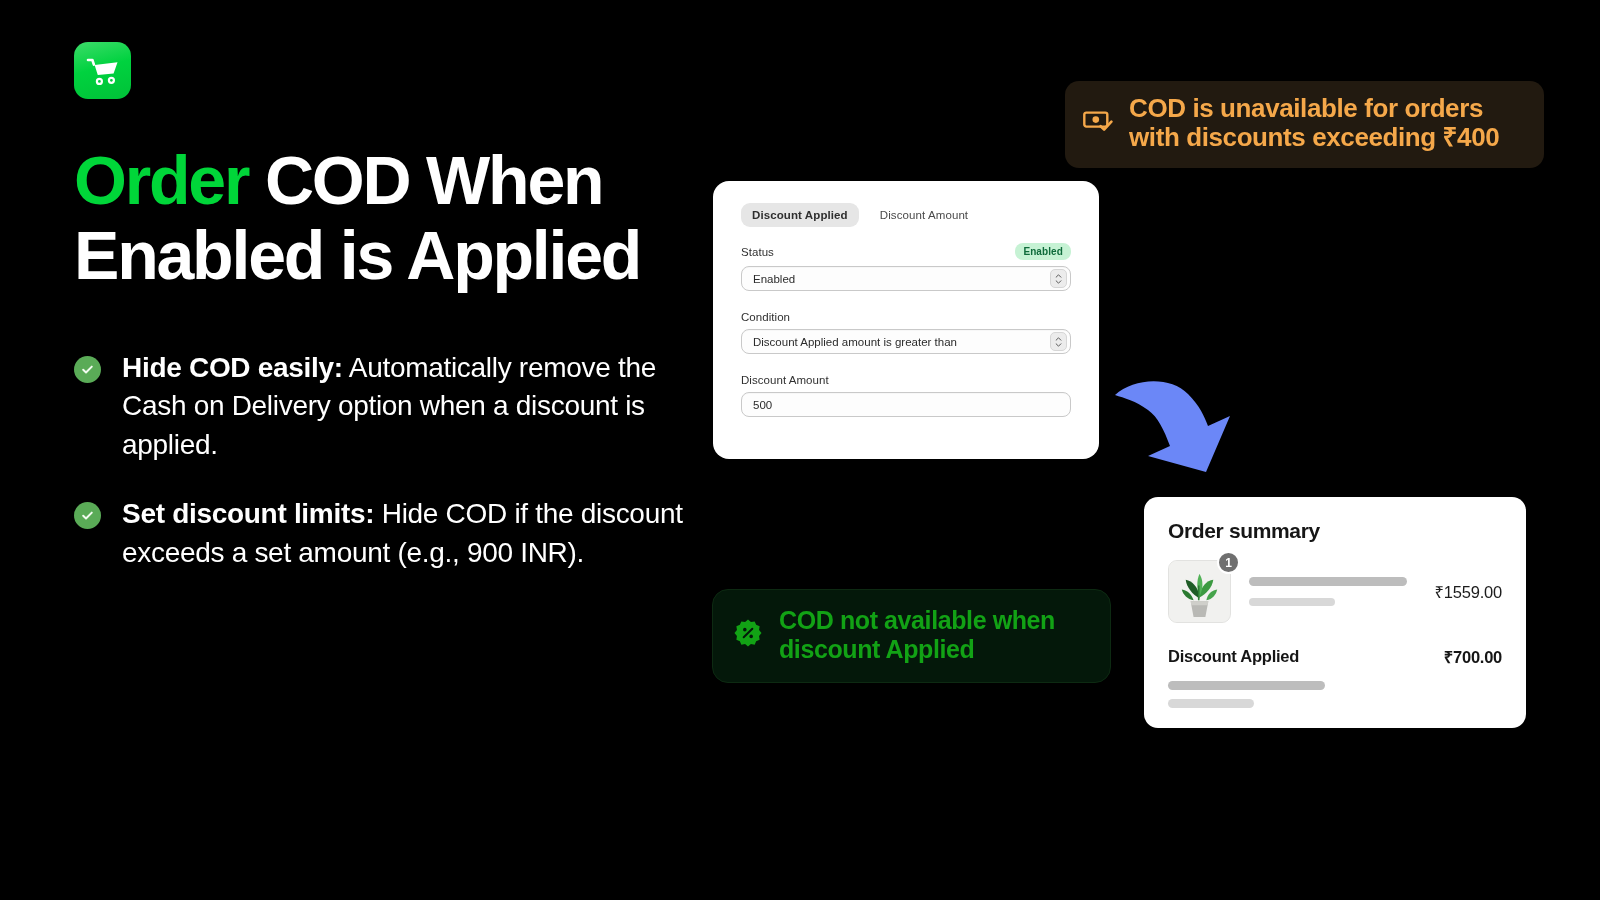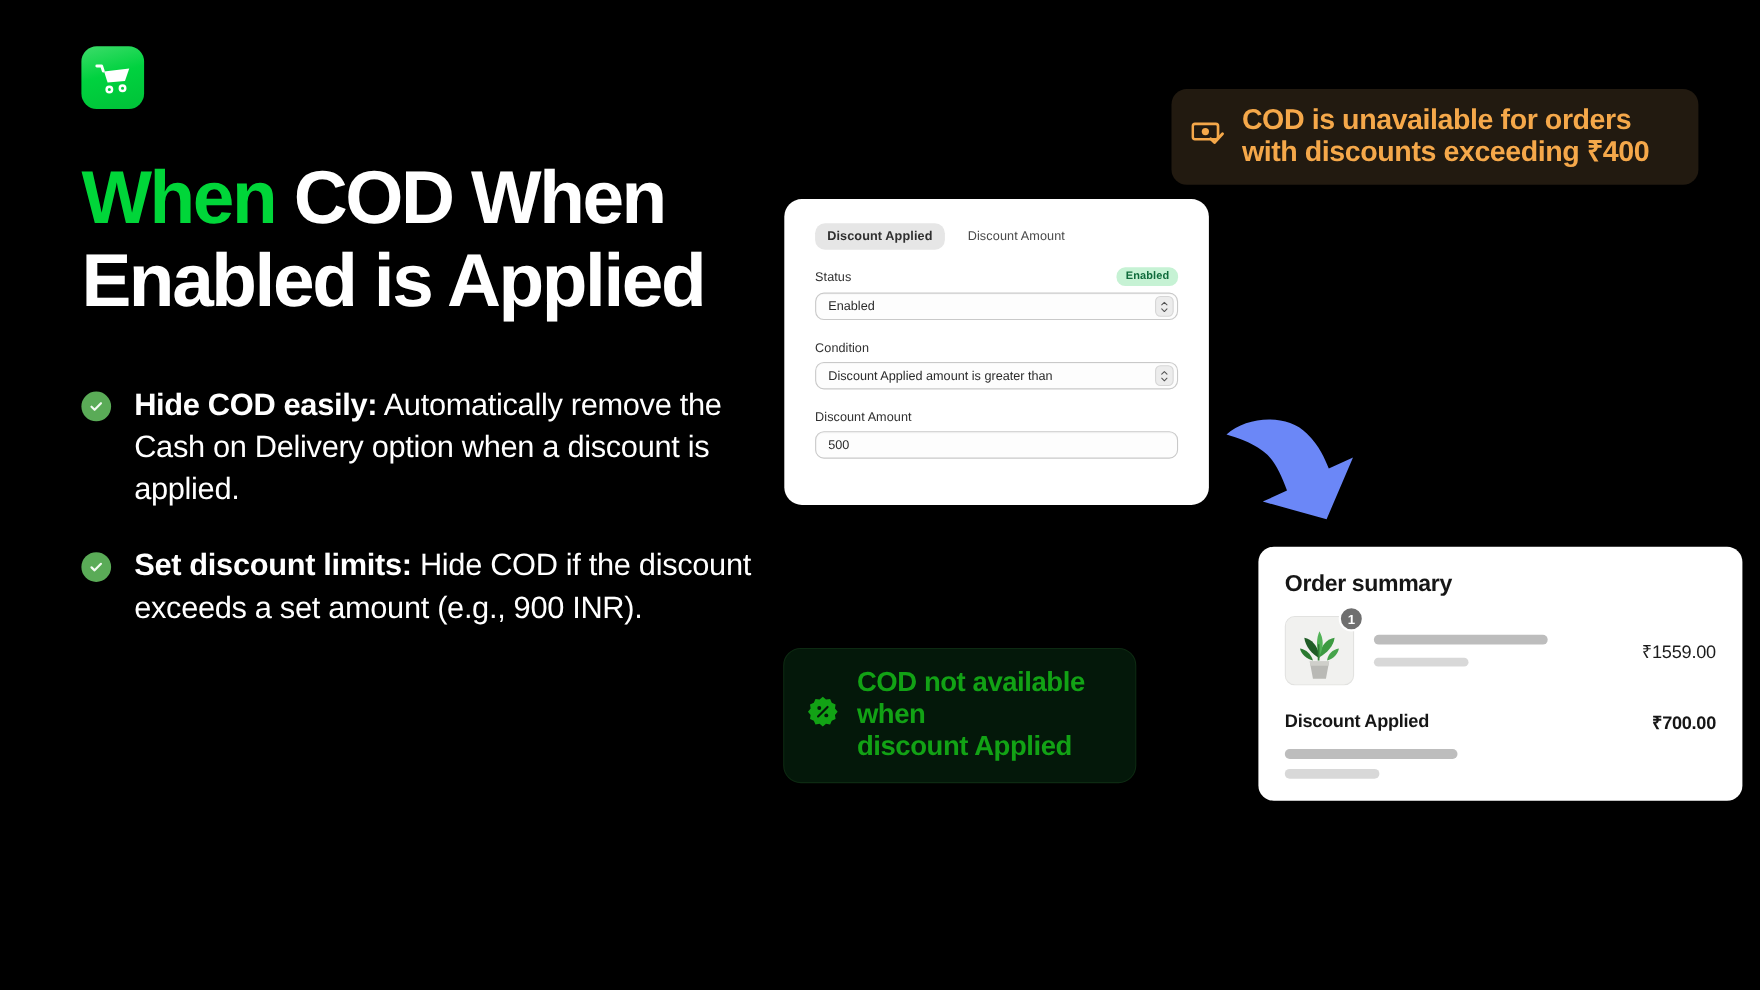--- a/index.html
+++ b/index.html
@@ -175,21 +175,21 @@
     line-height: 1.13;
     color: #F5A84A;
     letter-spacing: -0.4px;
   }
 
   
   .toast-green {
     position: absolute;
     left: 712px;
     top: 589px;
-    width: 321px;
+    width: 399px;
     border-radius: 16px;
     background: #04180a;
     border: 1px solid #0d2a12;
     display: flex;
     align-items: center;
     gap: 16px;
     padding: 16px 18px 18px 20px;
   }
   .toast-green .toast-text {
     font-size: 25px;
@@ -206,21 +206,21 @@
     top: 372px;
     width: 122px;
     height: 105px;
   }
 
   
   .order-card {
     position: absolute;
     left: 1144px;
     top: 497px;
-    width: 440px;
+    width: 382px;
     height: 231px;
     background: #ffffff;
     border-radius: 14px;
     padding: 22px 24px;
     box-shadow: 0 6px 26px rgba(0,0,0,0.38);
   }
   .order-title {
     font-size: 21px;
     font-weight: 700;
     color: #161616;
@@ -299,21 +299,21 @@
   <div class="app-icon">
     <svg width="34" height="30" viewBox="0 0 34 30" fill="none" aria-hidden="true">
       <path d="M2 4h4.4l1.5 4.6" stroke="#ffffff" stroke-width="2.6" stroke-linecap="round" stroke-linejoin="round"></path>
       <path d="M8.6 8.9 L31.5 6.2 L27.6 17.6 L11.8 19.1 Z" fill="#ffffff"></path>
       <circle cx="13.4" cy="25.4" r="2.5" stroke="#ffffff" stroke-width="2.2" fill="none"></circle>
       <circle cx="25.4" cy="24.3" r="2.5" stroke="#ffffff" stroke-width="2.2" fill="none"></circle>
     </svg>
   </div>
 
   <h1 class="headline">
-    <span class="accent">When</span><span> COD When Enabled is Applied</span>
+    <span class="accent">Order</span><span> COD When Enabled is Applied</span>
   </h1>
 
   <div class="bullets">
 
     <div class="bullet-row">
       <span class="bullet-check">
         <svg width="15" height="15" viewBox="0 0 16 16" fill="none" aria-hidden="true">
           <path d="M3.4 8.3 L6.4 11.2 L12.6 4.9" stroke="#f2fbf0" stroke-width="2.1" stroke-linecap="round" stroke-linejoin="round"></path>
         </svg>
       </span>

